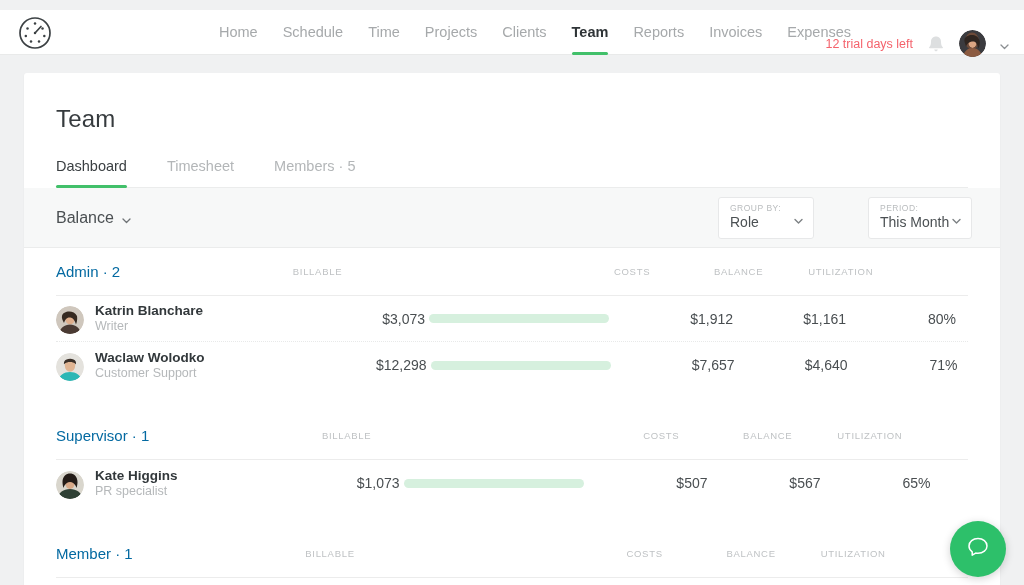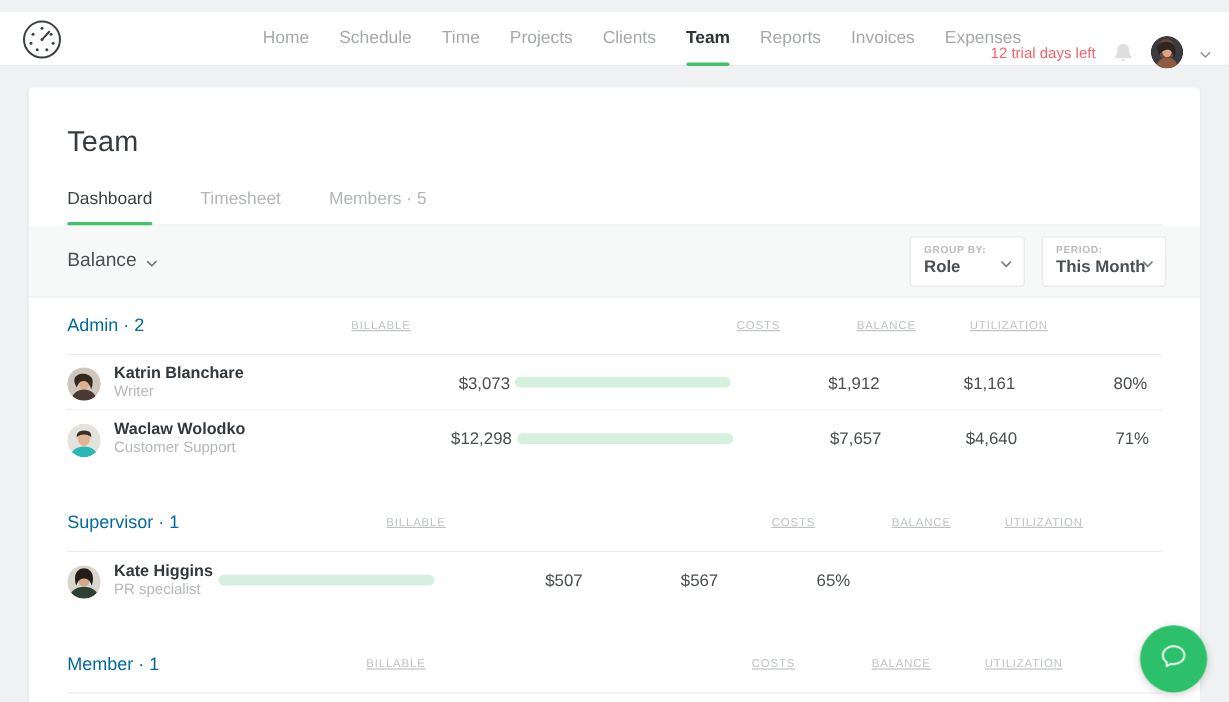--- a/index.html
+++ b/index.html
@@ -145,23 +145,22 @@
   }
   .sel {
     width: 96px;
     height: 42px;
     background: #ffffff;
     border: 1px solid #e7e8e9;
     border-radius: 3px;
     padding: 5px 24px 5px 11px;
     position: relative;
     cursor: pointer;
-    font-weight: bold;
-  }
-  .sel.wide { width: 104px; }
+  }
+  .sel.wide { width: 104px; margin-left: 40px; }
   .sel-label {
     font-size: 8.5px;
     letter-spacing: .5px;
     color: #b9bcbe;
     text-transform: uppercase;
     display: block;
   }
   .sel-value {
     font-size: 14px;
     color: #4b5053;
@@ -195,21 +194,20 @@
     display: flex;
     align-items: center;
   }
   .colh {
     font-size: 9.5px;
     letter-spacing: .7px;
     color: #bfc2c4;
     text-transform: uppercase;
     text-align: right;
     white-space: nowrap;
-    text-decoration: underline;
   }
   .c-billable { width: 222px; }
   .c-bar { width: 188px; }
   .c-costs { width: 120px; }
   .c-balance { width: 113px; }
   .c-util { width: 110px; }
 
   .row {
     display: flex;
     align-items: center;
@@ -514,20 +512,21 @@
                 <path d="M6.5 11c0-6 4-8.5 7.5-8.5S21.5 5 21.5 11c0 3-1 6-1 6S19 11 14 11s-6.5 6-6.5 6-1-3-1-6z" fill="#241c18"></path>
               </g>
             </svg>
           </span>
           <span>
             <span class="pname">Kate Higgins</span>
             <span class="prole">PR specialist</span>
           </span>
         </div>
         <div class="cells">
+          <span class="cell c-billable">$1,073</span>
           <span class="bar-cell">
             <span class="bar-track">
               <span class="bar-fill" style="width: 68%;"></span>
             </span>
           </span>
           <span class="cell c-costs">$507</span>
           <span class="cell c-balance">$567</span>
           <span class="cell c-util">65%</span>
         </div>
       </div>

